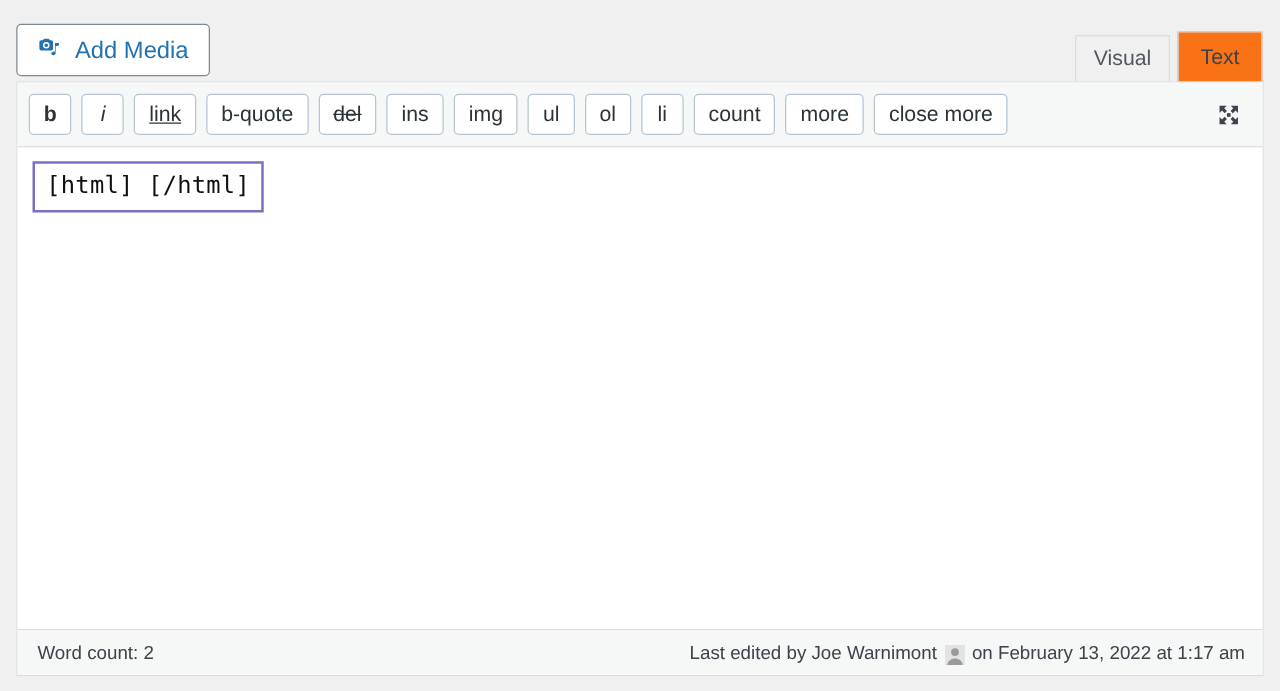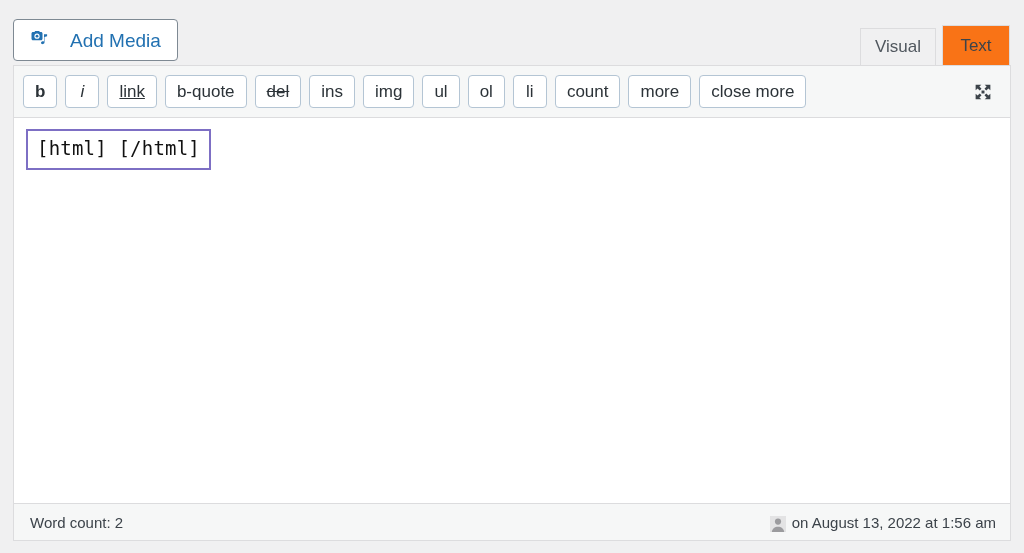--- a/index.html
+++ b/index.html
@@ -33,21 +33,21 @@
   }
 
   .add-media-btn {
     position: absolute;
     left: 13px;
     top: 19px;
     height: 42px;
     box-sizing: border-box;
     display: flex;
     align-items: center;
-    gap: 19px;
+    gap: 9px;
     padding: 0 16px 0 13px;
     background: #fff;
     border: 1px solid #7e8993;
     border-radius: 4px;
     color: #2271b1;
     font-size: 19px;
     line-height: 1;
     cursor: pointer;
     white-space: nowrap;
   }
@@ -284,25 +284,26 @@
 
     <div class="editor-body">
       <span class="code-selection">
         <span class="code-text">[html] [/html]</span>
       </span>
     </div>
 
     <div class="editor-footer">
       <span class="word-count">Word count: 2</span>
       <span class="last-edited">
+        <span>Last edited by Joe Warnimont</span>
         <span class="avatar">
           <svg width="16" height="16" viewBox="0 0 16 16" aria-hidden="true">
             <rect width="16" height="16" fill="#e3e3e4"></rect>
             <circle cx="8" cy="5.6" r="3.1" fill="#9b9b9e"></circle>
             <path d="M1.8 16c.4-3.4 3-5.3 6.2-5.3s5.8 1.9 6.2 5.3z" fill="#9b9b9e"></path>
           </svg>
         </span>
-        <span>on August 13, 2022 at 1:56 am</span>
+        <span>on February 13, 2022 at 1:17 am</span>
       </span>
     </div>
 
   </div>
 </div>
 
 </body></html>

